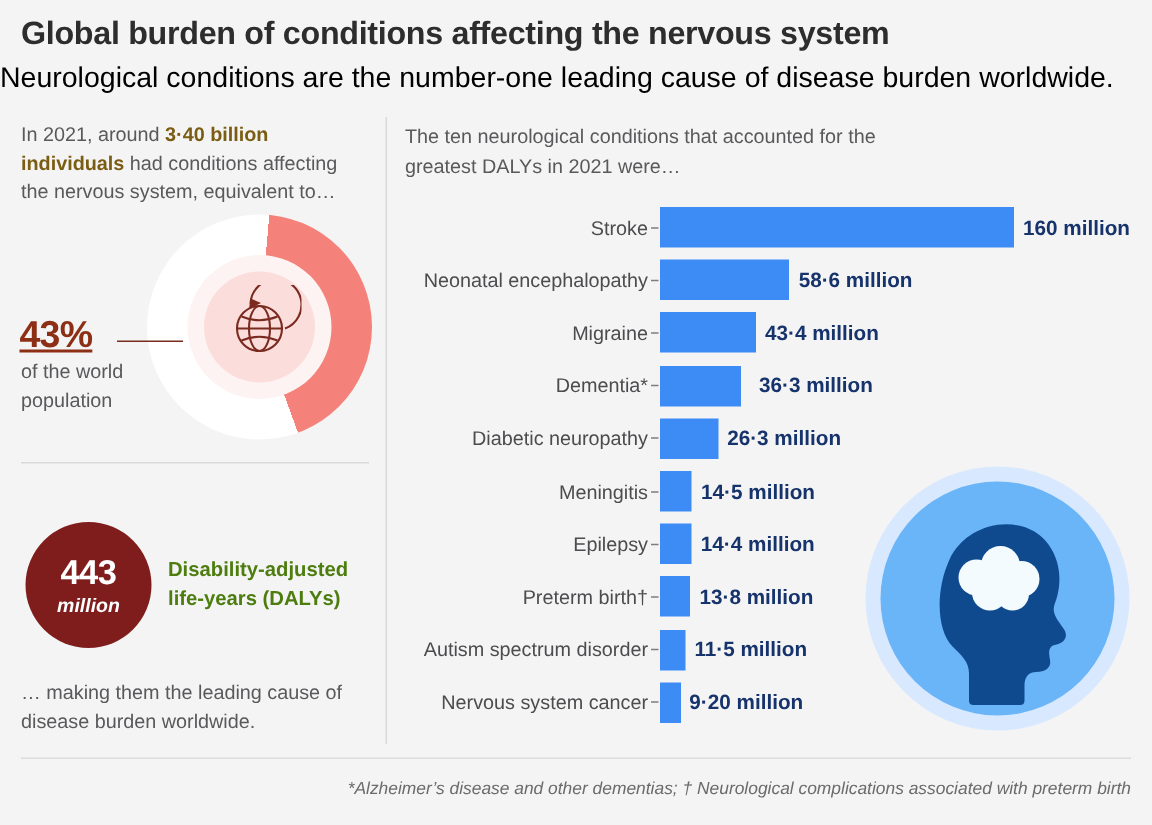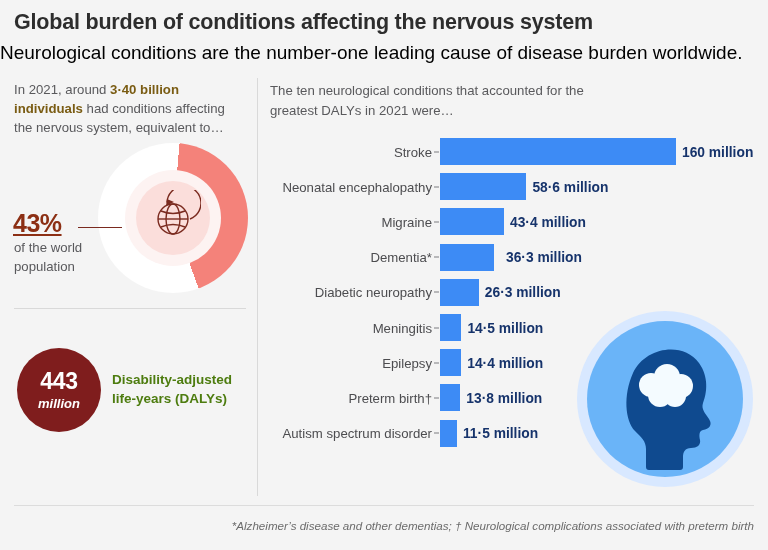--- a/index.html
+++ b/index.html
@@ -327,20 +327,21 @@
   <div class="pct-caption">of the world population</div>
 
   <div class="hr-left"></div>
 
   <div class="dalys-circle">
     <div class="dalys-num">443</div>
     <div class="dalys-unit">million</div>
   </div>
   <div class="dalys-label">Disability-adjusted life-years (DALYs)</div>
 
+  <div class="leading-cause">… making them the leading cause of disease burden worldwide.</div>
 
   <div class="v-divider"></div>
 
   <div class="right-intro">The ten neurological conditions that accounted for the greatest DALYs in 2021 were…</div>
 
   <div class="chart" id="bar-chart">
       <div class="bar-row" style="top: 0px;">
         <div class="bar-label">Stroke</div>
         <div class="tick"></div>
         <div class="bar-fill" style="left: 170px; width: 236px; height: 27px; background: rgb(61, 139, 245);"></div>
@@ -386,20 +387,26 @@
         <div class="bar-label">Preterm birth†</div>
         <div class="tick"></div>
         <div class="bar-fill" style="left: 170px; width: 20.355px; height: 27px; background: rgb(61, 139, 245);"></div>
         <div class="bar-value" style="left: 196.355px;">13·8 million</div>
       </div>
       <div class="bar-row" style="top: 281.6px;">
         <div class="bar-label">Autism spectrum disorder</div>
         <div class="tick"></div>
         <div class="bar-fill" style="left: 170px; width: 16.9625px; height: 27px; background: rgb(61, 139, 245);"></div>
         <div class="bar-value" style="left: 192.963px;">11·5 million</div>
+      </div>
+      <div class="bar-row" style="top: 316.8px;">
+        <div class="bar-label">Nervous system cancer</div>
+        <div class="tick"></div>
+        <div class="bar-fill" style="left: 170px; width: 13.57px; height: 27px; background: rgb(61, 139, 245);"></div>
+        <div class="bar-value" style="left: 189.57px;">9·20 million</div>
       </div>
     </div>
 
   <span class="brain-badge">
     <svg width="180" height="180" viewBox="0 0 180 180">
       <circle cx="90" cy="90" r="88" fill="#d8e8ff"></circle>
       <circle cx="90" cy="90" r="78" fill="#6ab4f8"></circle>
       <path d="M58 64 C70 38 108 32 124 54 C134 68 132 84 128 94
                C126 100 130 104 134 110 C138 116 134 120 128 121
                C124 122 124 126 125 131 C126 136 122 139 116 139

